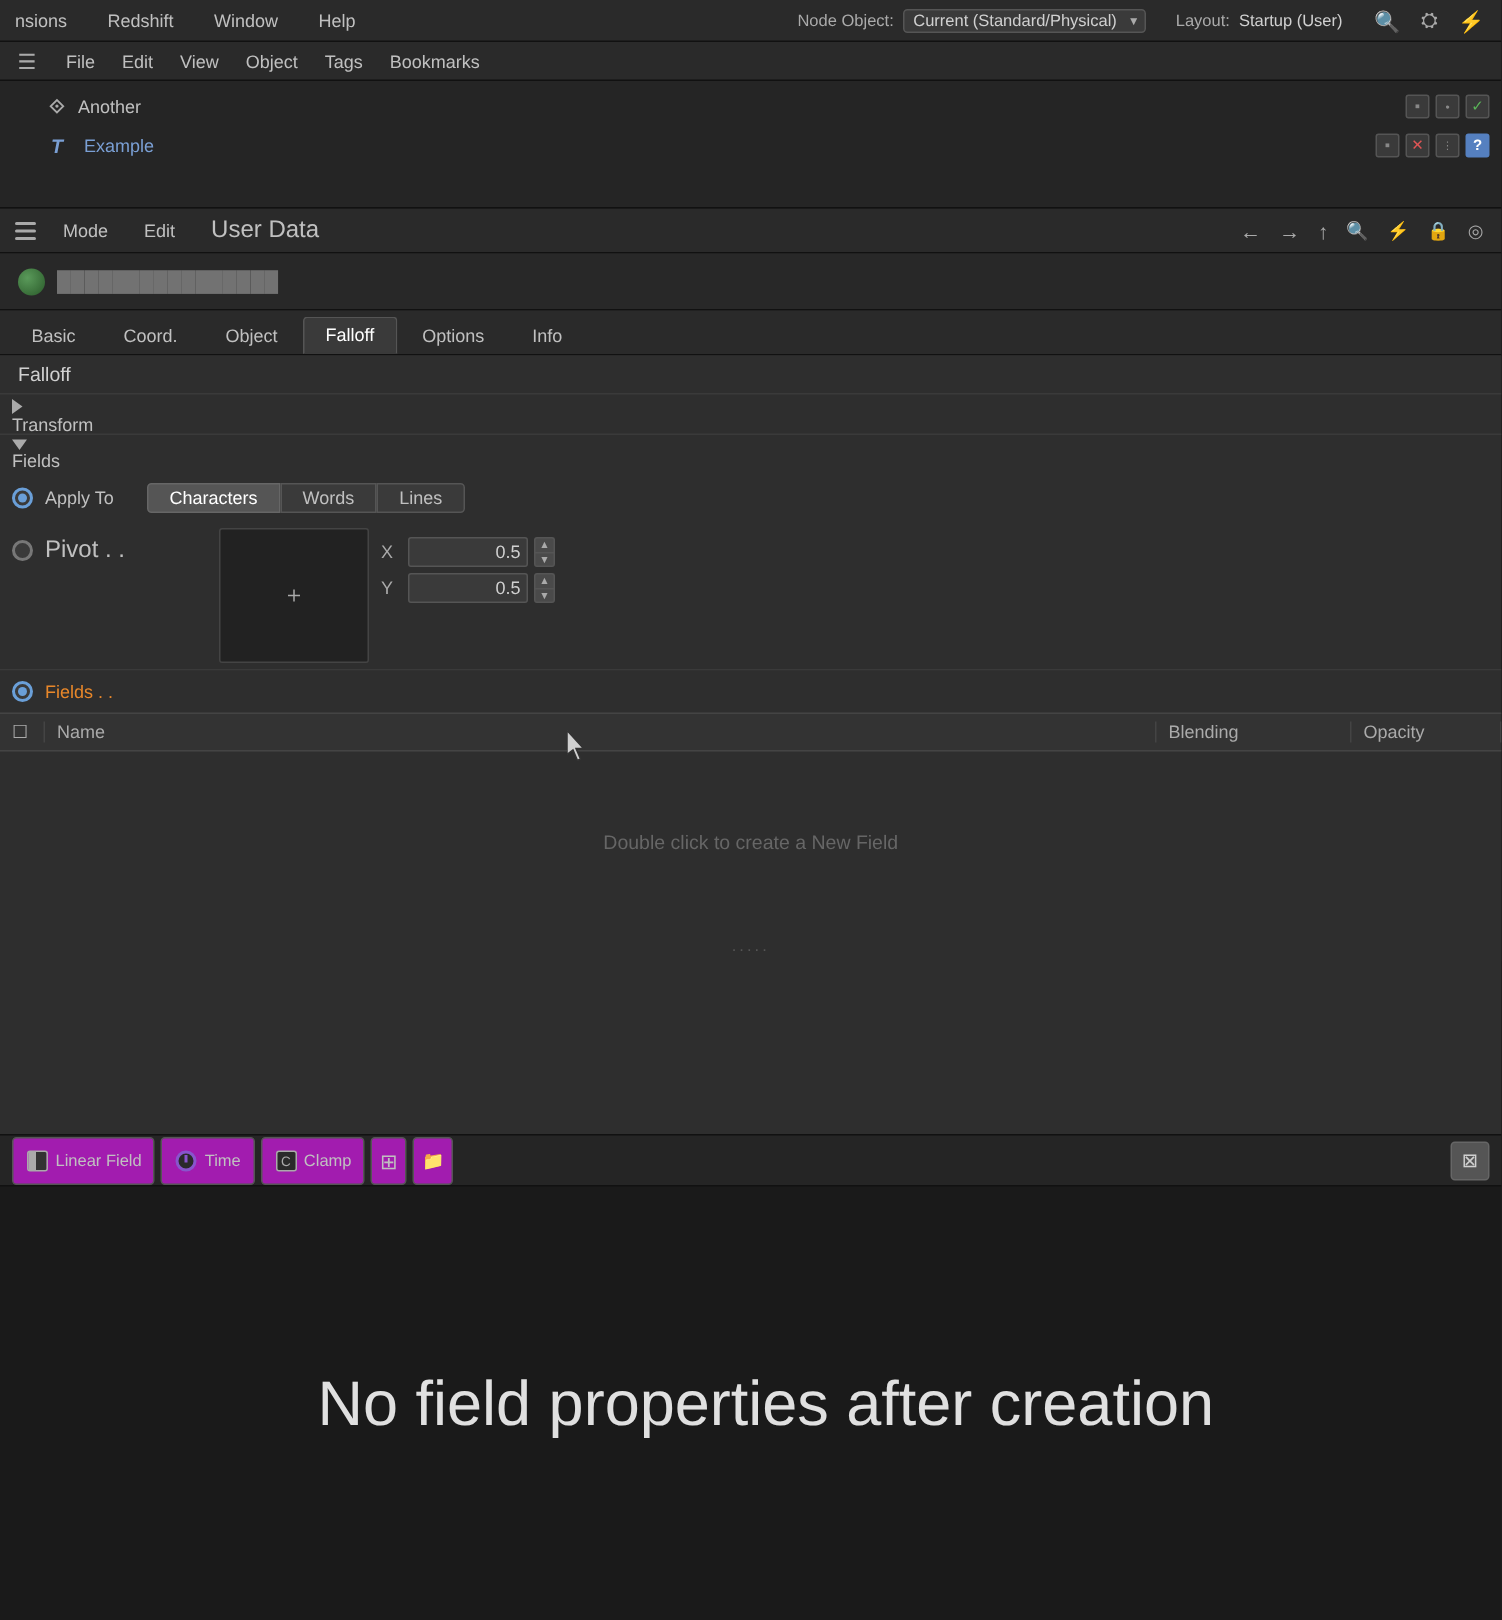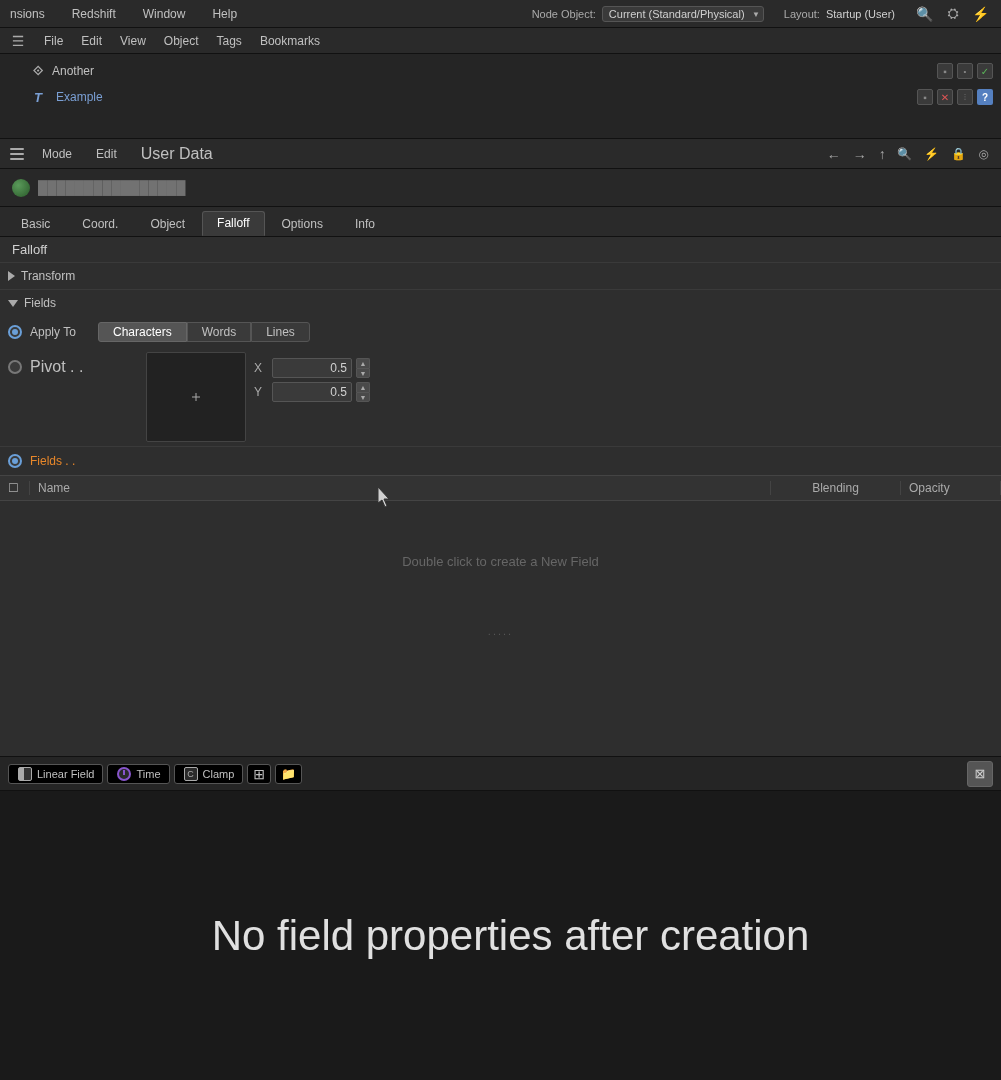--- a/index.html
+++ b/index.html
@@ -274,24 +274,25 @@
     }
     .section-title {
       padding: 5px 12px;
       font-size: 13px;
       color: #d0d0d0;
       background: #2e2e2e;
       font-weight: 500;
     }
     .section-row {
       display: flex;
-      align-items: center;
+      align-items: flex-start;
       padding: 3px 8px;
       height: 26px;
       cursor: pointer;
+      flex-direction: column;
     }
     .triangle-right {
       width: 0; height: 0;
       border-top: 5px solid transparent;
       border-bottom: 5px solid transparent;
       border-left: 7px solid #aaa;
       margin-right: 6px;
       flex-shrink: 0;
     }
     .triangle-down {
@@ -482,21 +483,21 @@
       border-bottom: 1px solid #444;
     }
     .fields-col {
       padding: 0 8px;
       font-size: 12px;
       color: #aaa;
       border-right: 1px solid #444;
     }
     .fields-col-check { width: 30px; }
     .fields-col-name { flex: 1; }
-    .fields-col-blending { width: 130px; text-align: center; }
+    .fields-col-blending { width: 130px; }
     .fields-col-opacity { width: 100px; }
 
     .fields-empty-area {
       height: 120px;
       display: flex;
       align-items: center;
       justify-content: center;
       color: #666;
       font-size: 13px;
     }
@@ -517,27 +518,27 @@
       align-items: center;
       padding: 0 8px;
       gap: 4px;
       border-top: 1px solid #111;
     }
     .toolbar-btn {
       display: flex;
       align-items: center;
       gap: 4px;
       padding: 3px 8px;
-      background: #000000;
+      background: #a21caf;
       border: 1px solid #555;
       border-radius: 3px;
       color: #c0c0c0;
       font-size: 11px;
       cursor: pointer;
-      height: 20px;
+      height: 32px;
     }
     .toolbar-btn-icon {
       width: 16px;
       height: 16px;
       display: flex;
       align-items: center;
       justify-content: center;
     }
     .toolbar-btn-right {
       margin-left: auto;

